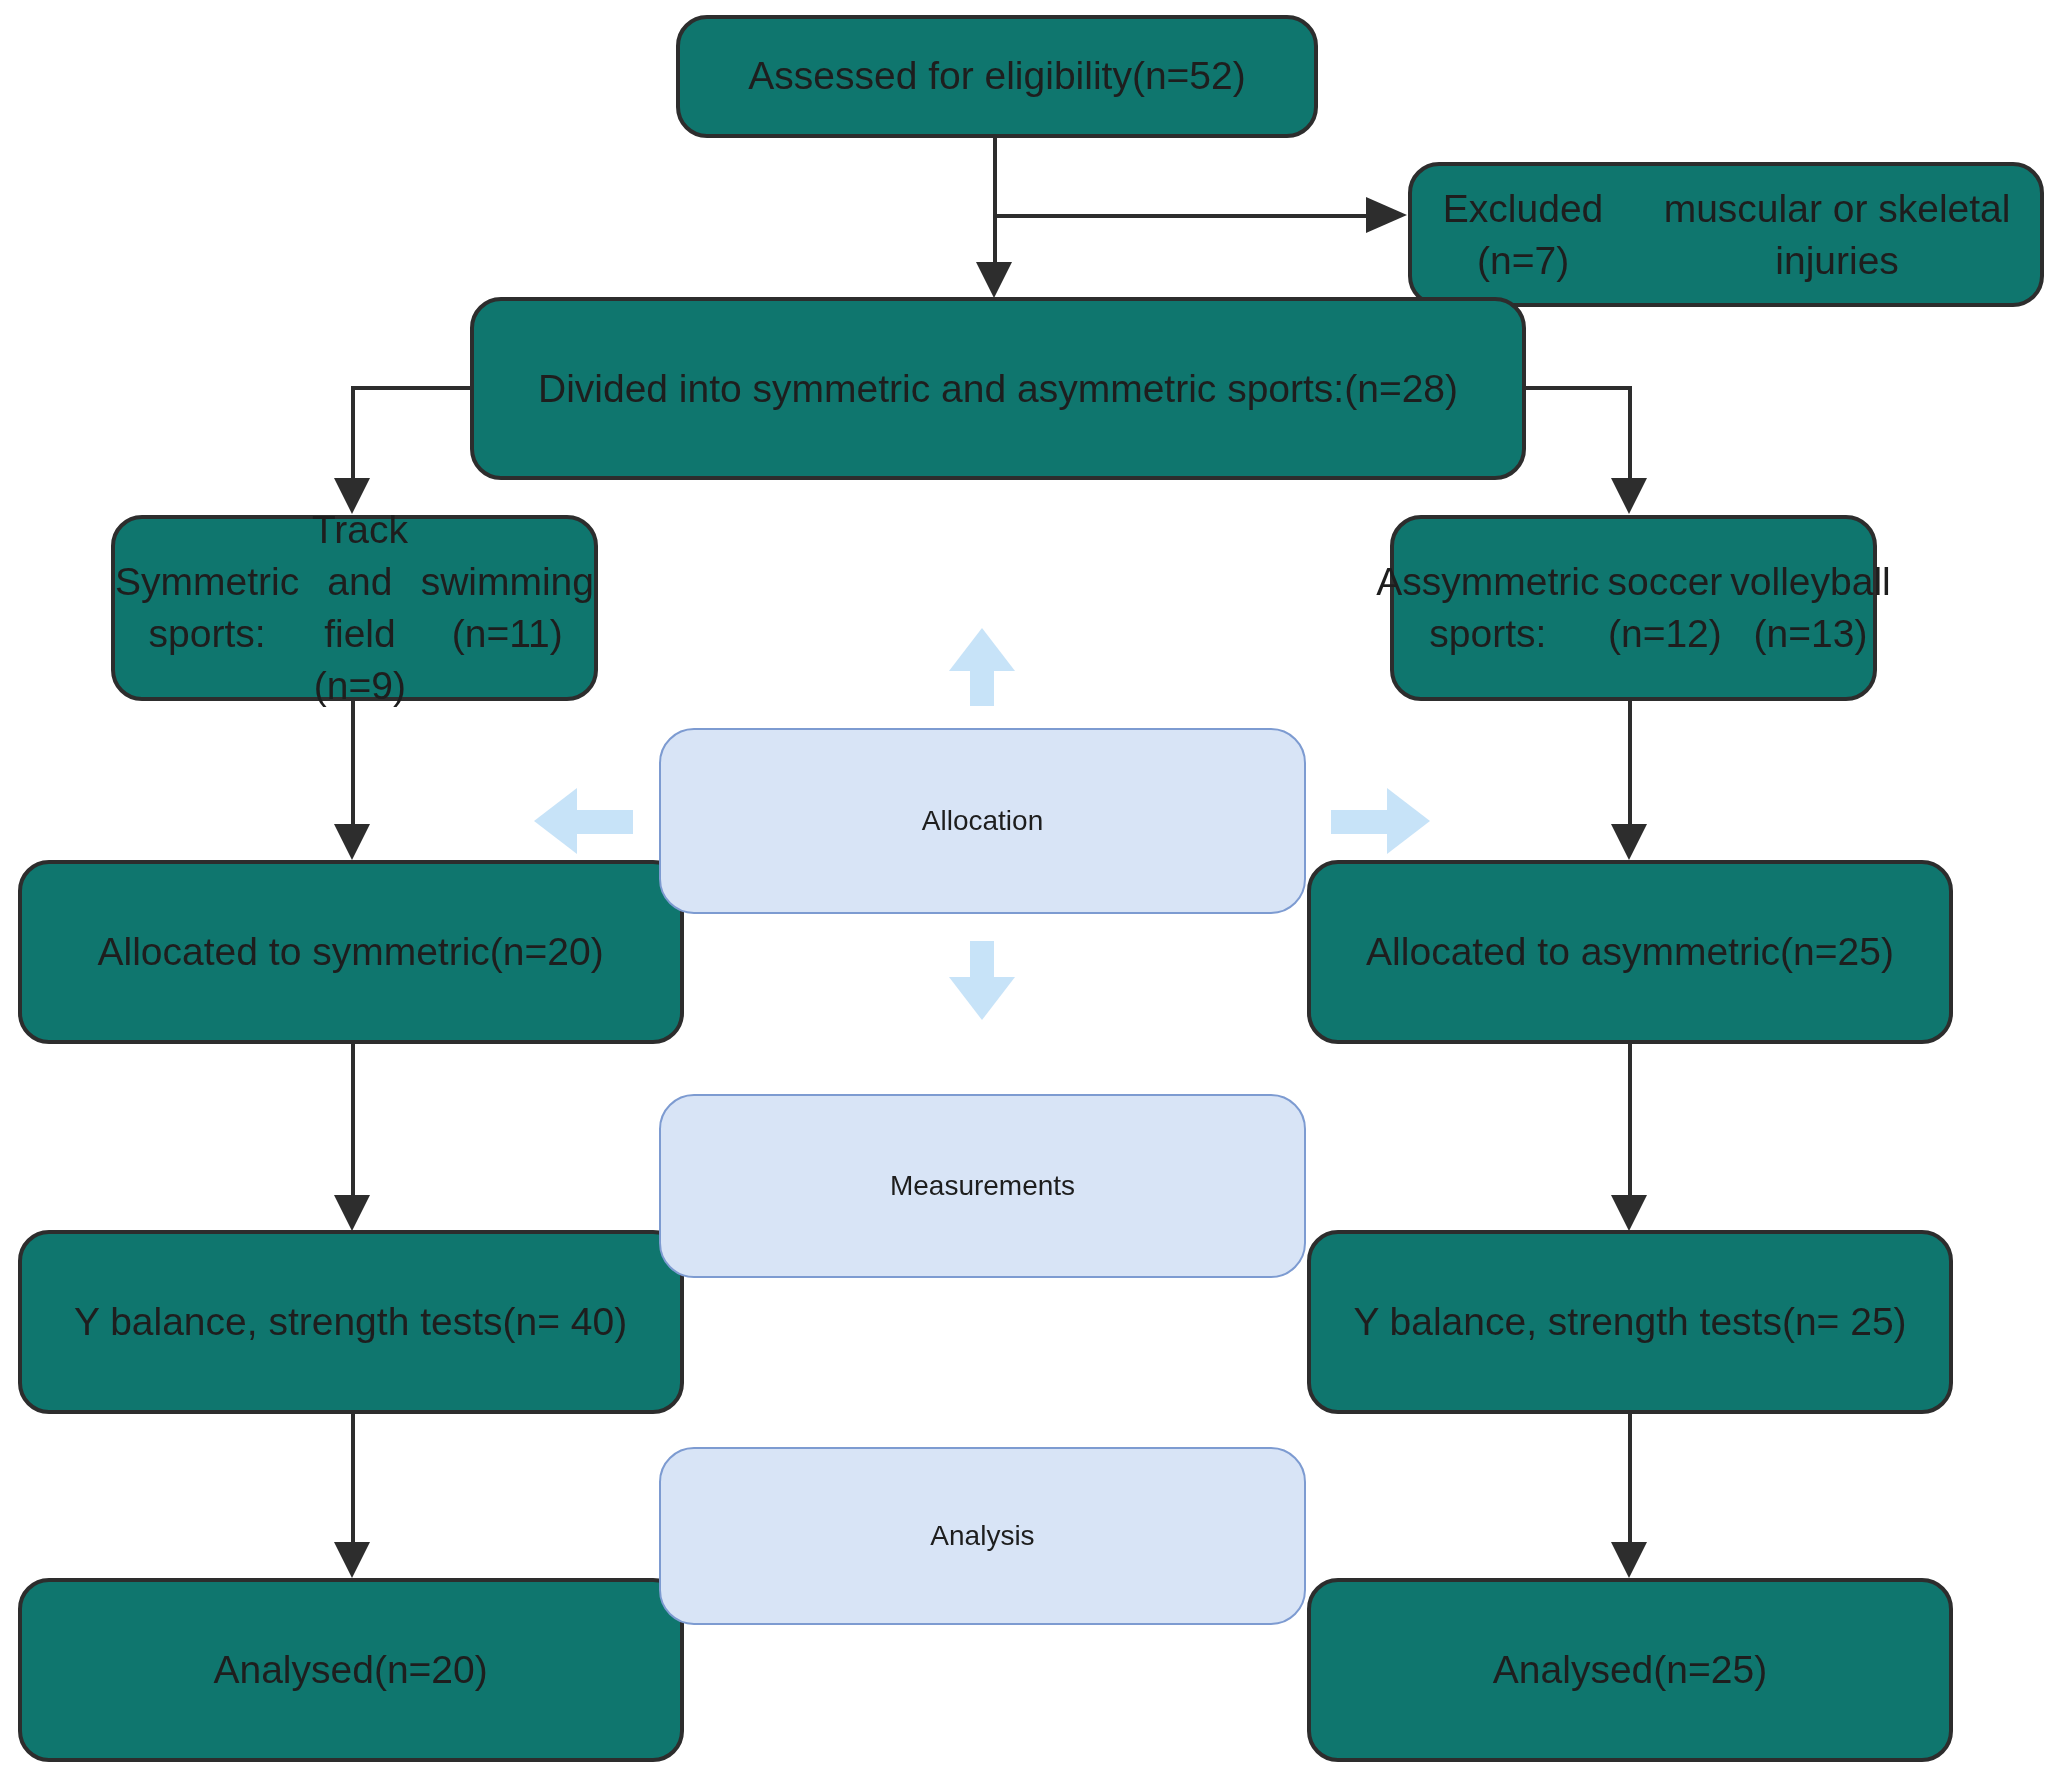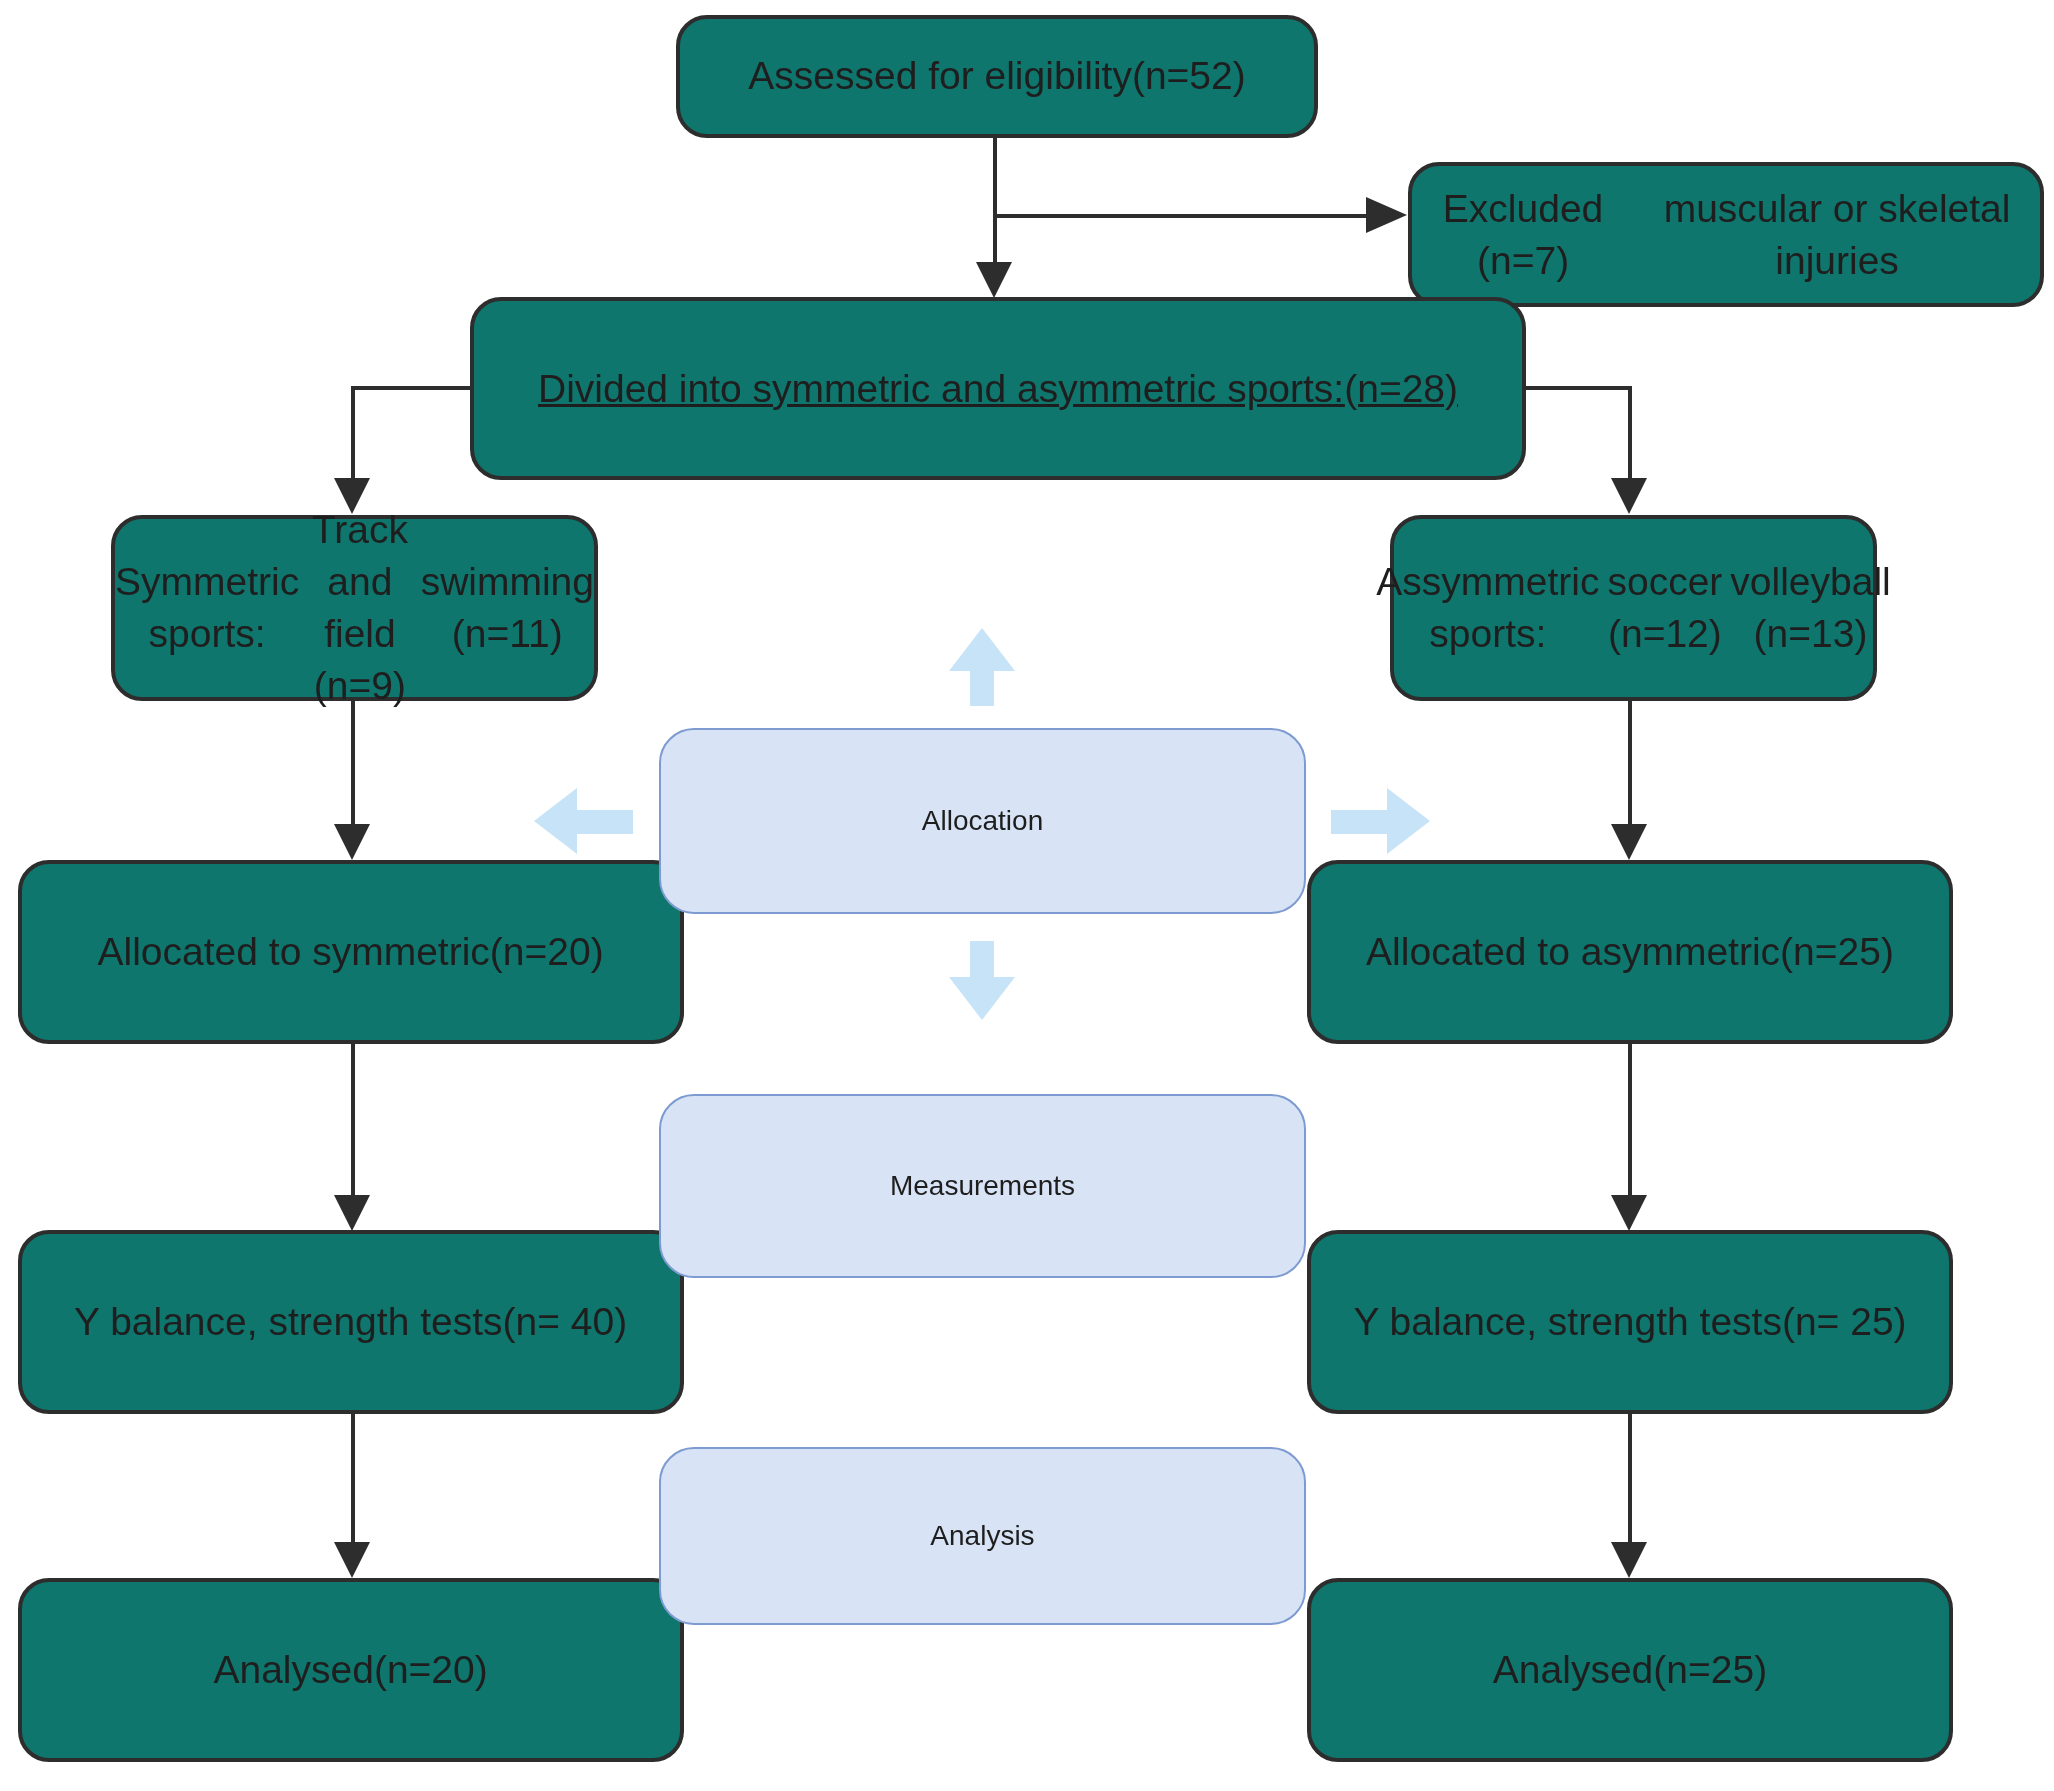--- a/index.html
+++ b/index.html
@@ -57,21 +57,21 @@
   .pale-bar { position:absolute; background:var(--pale,#c7e3f8); z-index:1; }
   .pale-tri { position:absolute; width:0; height:0; z-index:1; }
   .tri-up    { border-left:33px solid transparent; border-right:33px solid transparent; border-bottom:43px solid var(--pale,#c7e3f8); }
   .tri-down  { border-left:33px solid transparent; border-right:33px solid transparent; border-top:43px solid var(--pale,#c7e3f8); }
   .tri-left  { border-top:33px solid transparent; border-bottom:33px solid transparent; border-right:43px solid var(--pale,#c7e3f8); }
   .tri-right { border-top:33px solid transparent; border-bottom:33px solid transparent; border-left:43px solid var(--pale,#c7e3f8); }
 
   
   #assessed      { left:676px;  top:14.7px;   width:642px; height:123px; }
   #excluded      { left:1408px; top:162px;  width:636px; height:145px; }
-  #divided       { left:470px;  top:297px;  width:1056px; height:183px;text-decoration:underline; }
+  #divided       { left:470px;  top:297px;  width:1056px; height:183px; }
   #sym-sports    { left:111px;  top:515px;  width:487px; height:186px; }
   #asym-sports   { left:1390px; top:515px;  width:487px; height:186px;gap:8px; }
   #alloc-sym     { left:17.6px;   top:860px;  width:666px; height:184px; }
   #alloc-asym    { left:1307px; top:860px;  width:646px; height:184px; }
   #meas-sym      { left:17.6px;   top:1230px; width:666px; height:184px; }
   #meas-asym     { left:1307px; top:1230px; width:646px; height:184px; }
   #analysed-sym  { left:17.6px;   top:1578px; width:666px; height:184px; }
   #analysed-asym { left:1307px; top:1578px; width:646px; height:184px; }
 
   #stage-allocation   { left:659px; top:728px;  width:647px; height:186px; }

